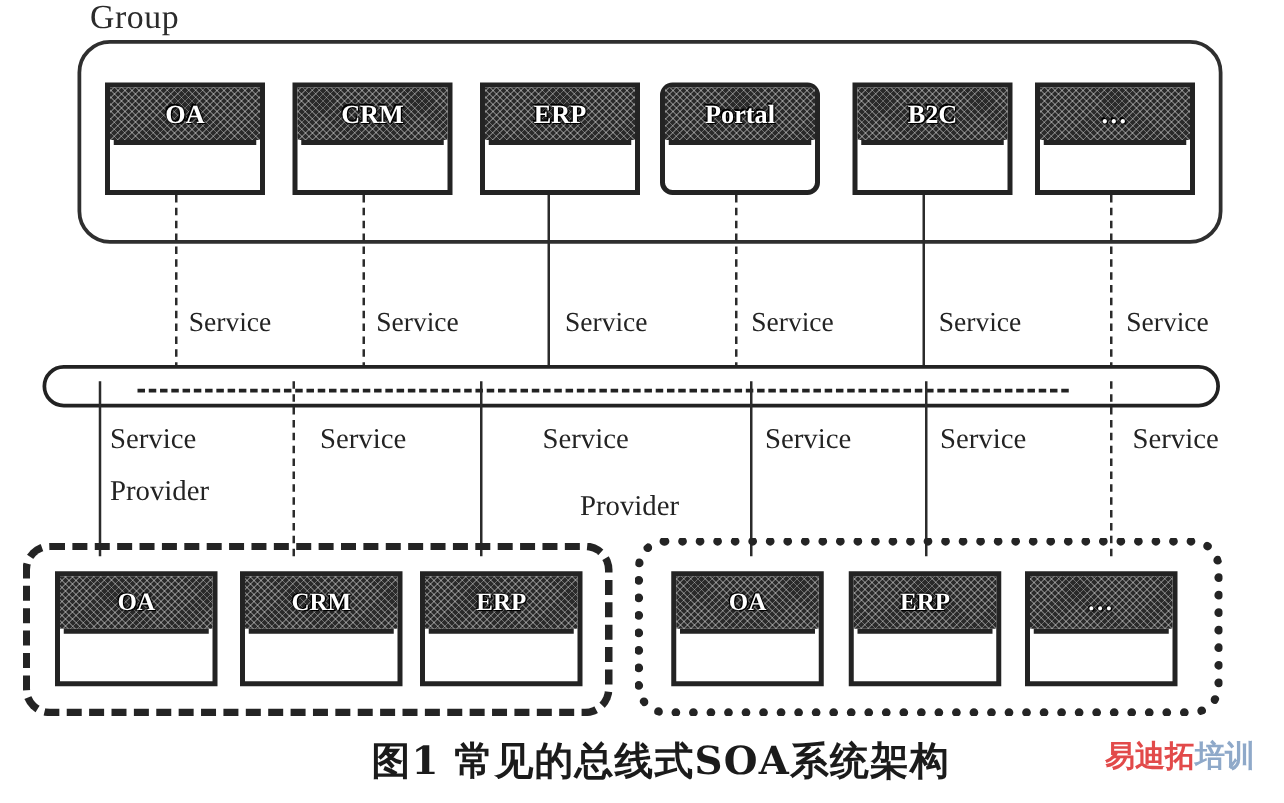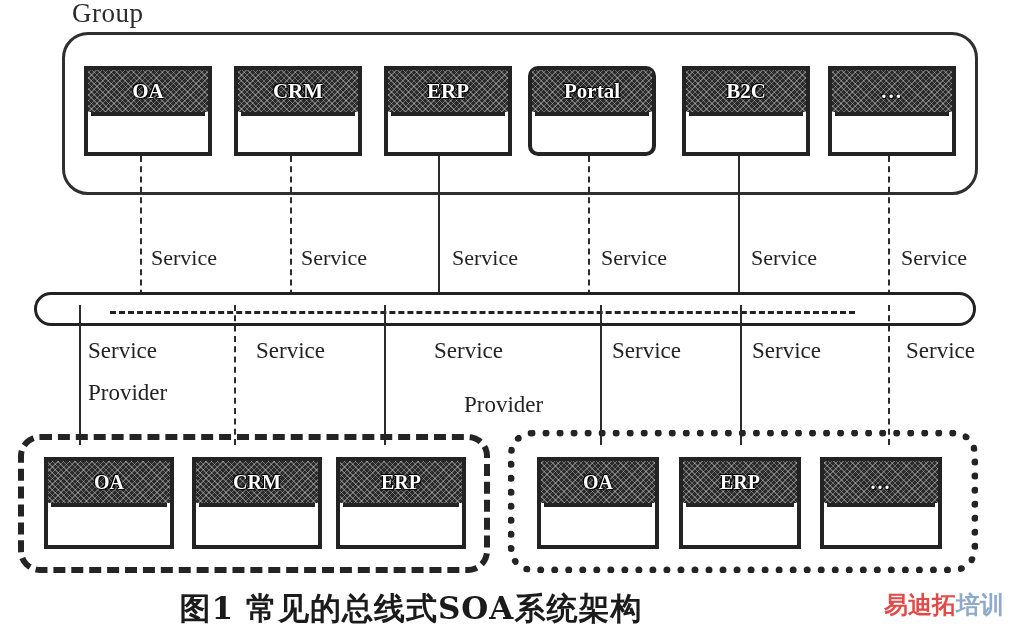--- a/index.html
+++ b/index.html
@@ -111,28 +111,27 @@
   .bc-dotted{
     left:508px;top:430px;width:470px;height:143px;
     border:7px dotted #242424;
     border-radius:24px;
     box-sizing:border-box;
   }
 
   
   .caption{
     left:0;top:588px;width:760px;
-    text-align:center;
+    text-align:right;
     font-family:"DejaVu Serif", serif;
     font-size:31px;
     font-weight:bold;
     color:#1b1b1b;
     letter-spacing:1px;
     white-space:nowrap;
-    padding-left:31px;
   }
 
   
   .wm{left:856px;top:592px;width:166px;}
   .wm-cn{
     font-family:"DejaVu Sans", sans-serif;
     font-weight:bold;font-size:24px;line-height:26px;
     letter-spacing:0px;white-space:nowrap;margin-left:28px;
   }
   .wm-cn .r{color:#e24a4a;}

